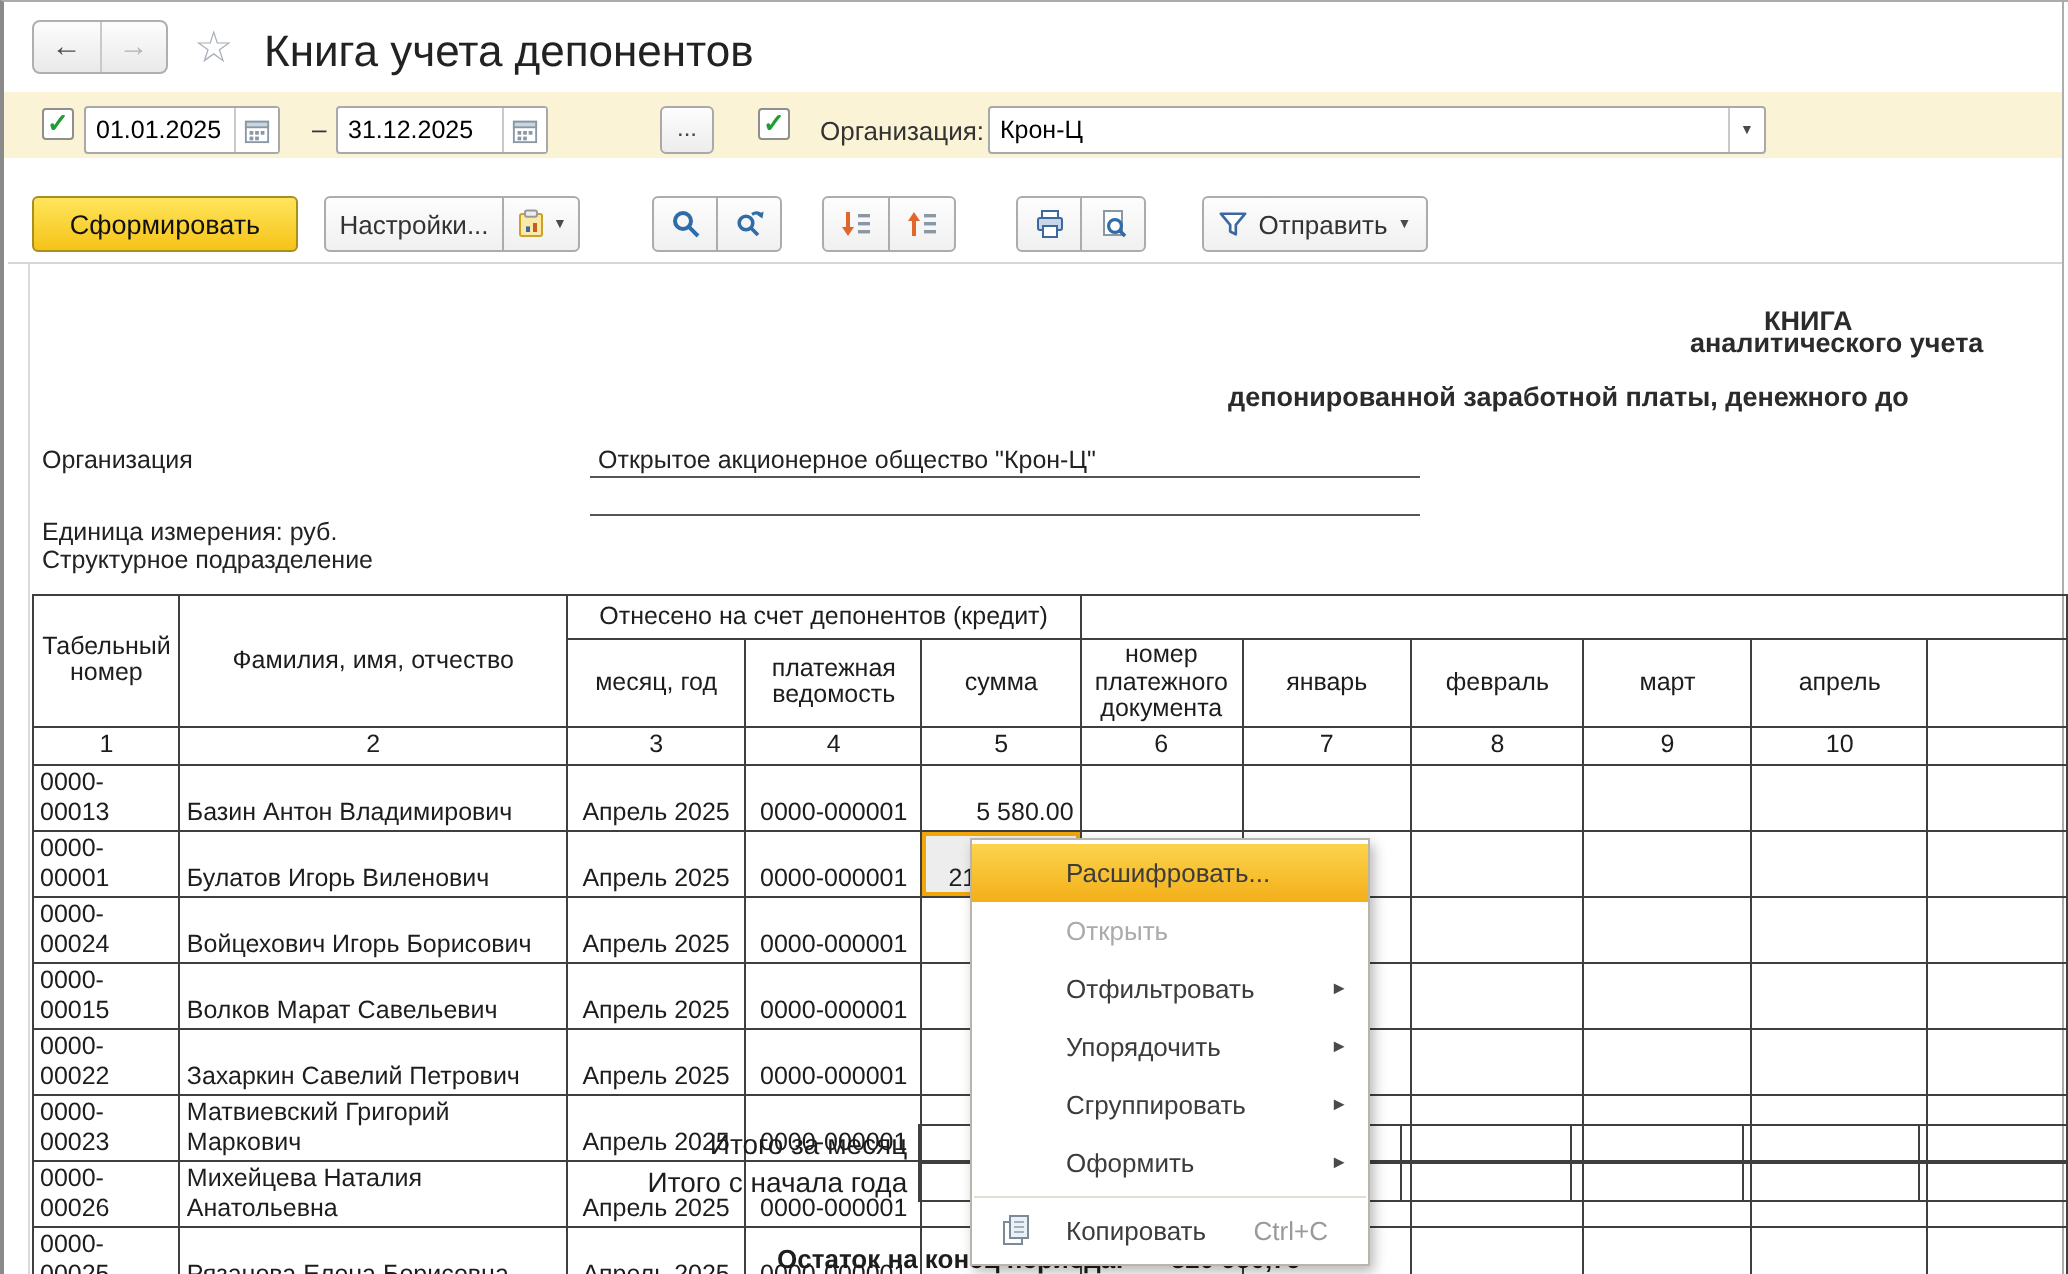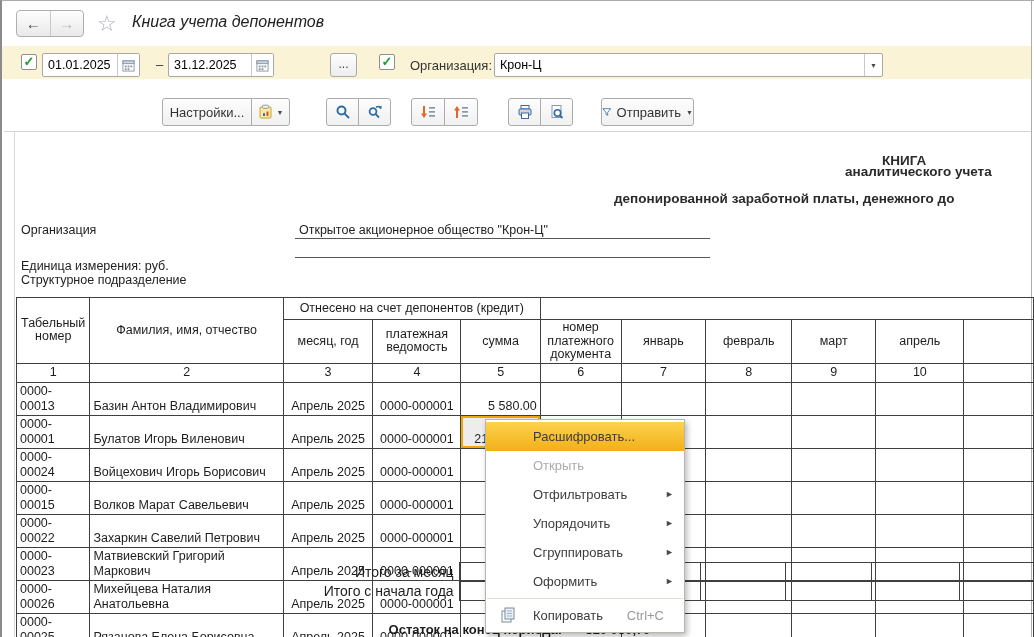--- a/index.html
+++ b/index.html
@@ -8,21 +8,21 @@
             border-left:2px solid #8a8a8a; border-top:1px solid #ababab; }
   .abs { position:absolute; }
 
   
   .navgroup { left:14px; top:9px; width:68px; height:27px; border:1px solid #AFAFAF; border-radius:4px;
               display:flex; overflow:hidden; background:linear-gradient(#FDFDFD,#E9E9E9); }
   .navbtn { flex:1; display:flex; align-items:center; justify-content:center; font-size:15px; cursor:default; }
   .navbtn.back { color:#4a4a4a; }
   .navbtn.fwd  { color:#b4b4b4; border-left:1px solid #C9C9C9; }
   .star { left:95px; top:10px; font-size:22px; color:#A9AFB8; }
-  .pagetitle { left:130px; top:12px; font-size:16px; color:#222;font-style:italic; }
+  .pagetitle { left:130px; top:12px; font-size:22px; color:#222; }
 
   
   .filterband { left:0; top:45px; width:1030px; height:33px; background:#FBF3D6; }
   .checkbox { width:16px; height:16px; background:#fff; border:1px solid #8F8F8F; border-radius:2px;
               display:flex; align-items:center; justify-content:center; }
   .checkbox span { color:#1E9E33; font-weight:bold; font-size:13px; line-height:1; margin-top:-1px; }
   .cb1 { left:19px; top:53px; } .cb2 { left:377px; top:53px; }
   .field { background:#fff; border:1px solid #A9A9A9; border-radius:2px; display:flex; height:24px; }
   .field input { border:0; outline:0; flex:1; font:12.5px "Liberation Sans",sans-serif; padding:0 0 0 5px; min-width:0; background:transparent; }
   .fieldbtn { width:22px; border-left:1px solid #C9C9C9; display:flex; align-items:center; justify-content:center; background:#fff; }
@@ -40,21 +40,21 @@
          display:flex; align-items:center; justify-content:center; font-size:13px; color:#333; top:97px; }
   .gen { left:14px; width:133px; background:linear-gradient(#FFE55C,#F5C318); border-color:#A98F1F; color:#111; font-size:13.5px; }
   .settings { left:160px; width:90px; border-radius:3px 0 0 3px; }
   .variants { left:249px; width:39px; border-radius:0 3px 3px 0; gap:3px; }
   .b1 { left:324px; width:33px; border-radius:3px 0 0 3px; }
   .b2 { left:356px; width:33px; border-radius:0 3px 3px 0; }
   .b3 { left:409px; width:34px; border-radius:3px 0 0 3px; }
   .b4 { left:442px; width:34px; border-radius:0 3px 3px 0; }
   .b5 { left:506px; width:33px; border-radius:3px 0 0 3px; }
   .b6 { left:538px; width:33px; border-radius:0 3px 3px 0; }
-  .send { left:599px; width:93px; gap:5px; }
+  .send { left:599px; width:113px; gap:5px; }
 
   
   .divider { left:2px; top:130px; width:1028px; height:1px; background:#D5D5D5; }
   .vline-l { left:12px; top:130px; width:1px; height:507px; background:#D9D9D9; }
   .vline-r { left:1029px; top:0; width:1px; height:637px; background:#ADADAD; }
   .rtitle { font-weight:bold; font-size:13.5px; color:#2b2b2b; white-space:nowrap; }
   .rlabel { font-size:12.5px; color:#222;text-align:center; }
   .uline { border-bottom:1px solid #555; font-size:12.5px; color:#222; padding:0 0 1px 4px; }
 
   table.rep { border-collapse:collapse; table-layout:fixed; }
@@ -144,20 +144,21 @@
       <span>✓</span>
     </div>
   <div class="abs orglabel">Организация:</div>
   <div class="abs field orgfield">
     <input value="Крон-Ц" style="">
     <div class="ddseg">
         <span>▼</span>
       </div>
   </div>
 
+  <div class="abs btn gen">Сформировать</div>
   <div class="abs btn settings">Настройки...</div>
   <div class="abs btn variants">
     <svg width="16" height="16" viewBox="0 0 16 16">
         <rect x="2" y="3" width="11" height="11" rx="1" fill="#FBE9A8" stroke="#C9A227"></rect>
         <rect x="4.5" y="1.2" width="6" height="3.2" rx="1" fill="#ECECEC" stroke="#9a9a9a"></rect>
         <rect x="8.5" y="7.5" width="2" height="4.5" fill="#C75B22"></rect>
         <rect x="5" y="9.2" width="2" height="2.8" fill="#3C68A0"></rect>
       </svg>
     <span class="dd-arrow">▼</span>
   </div>

